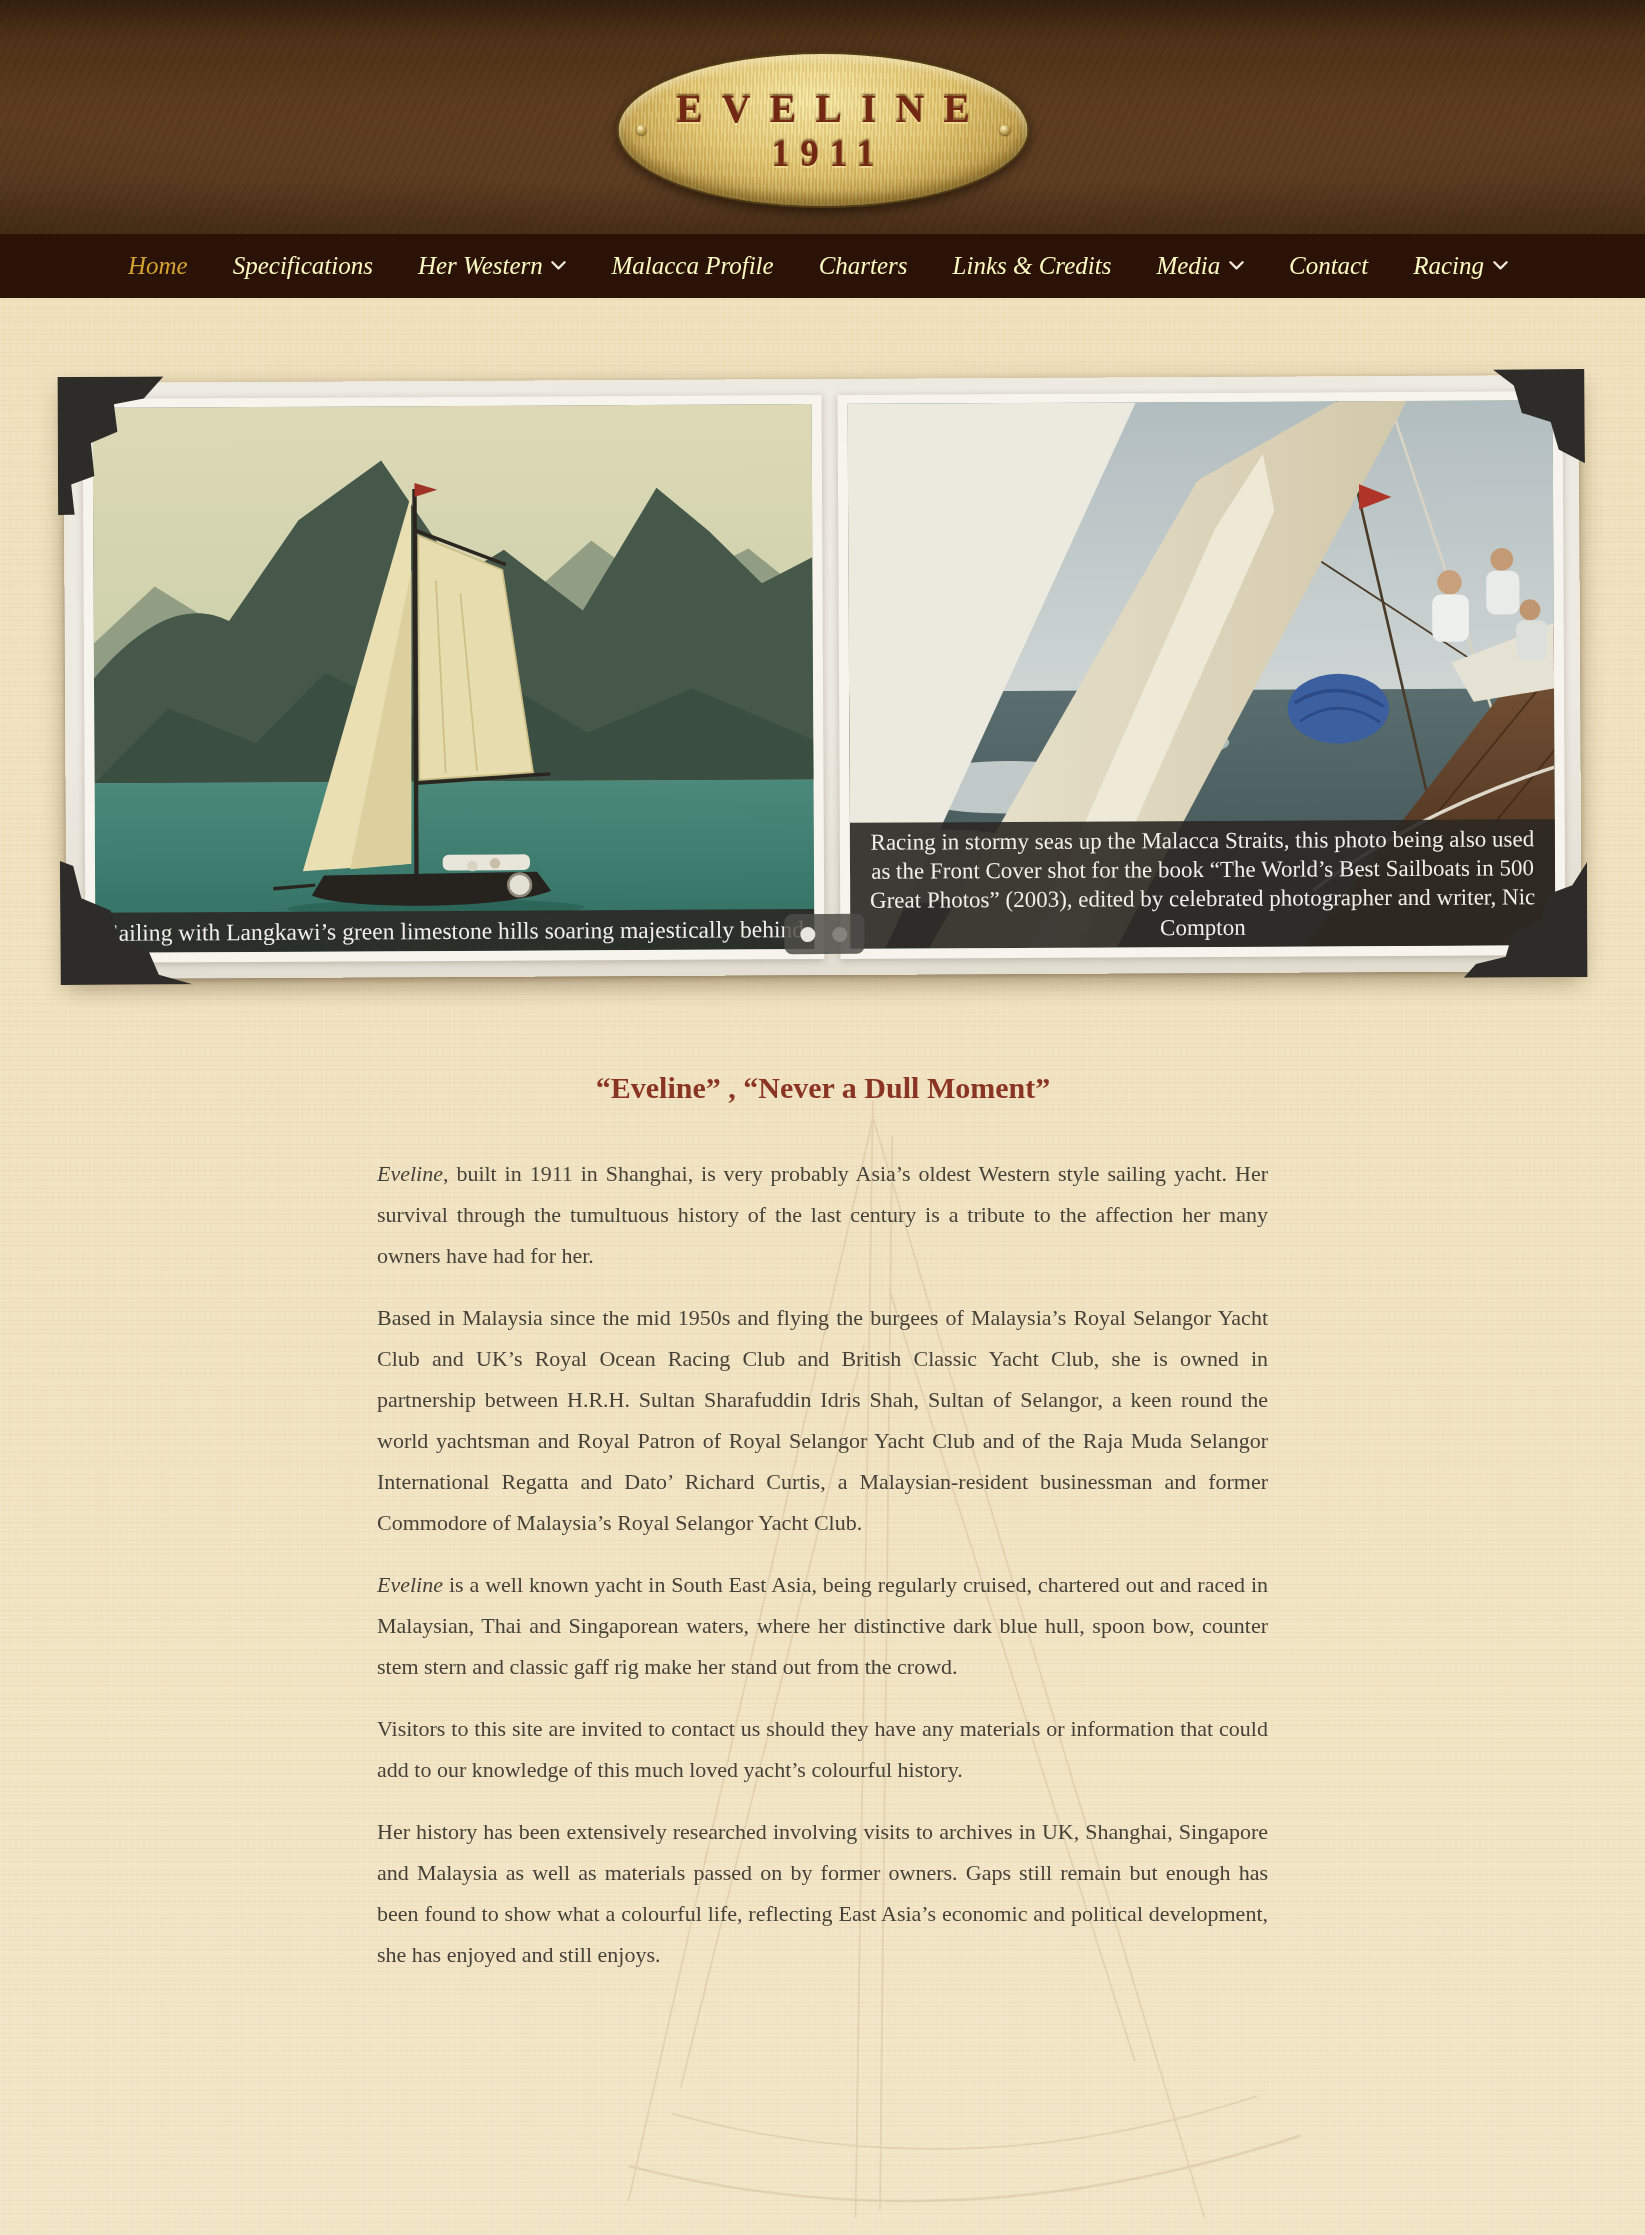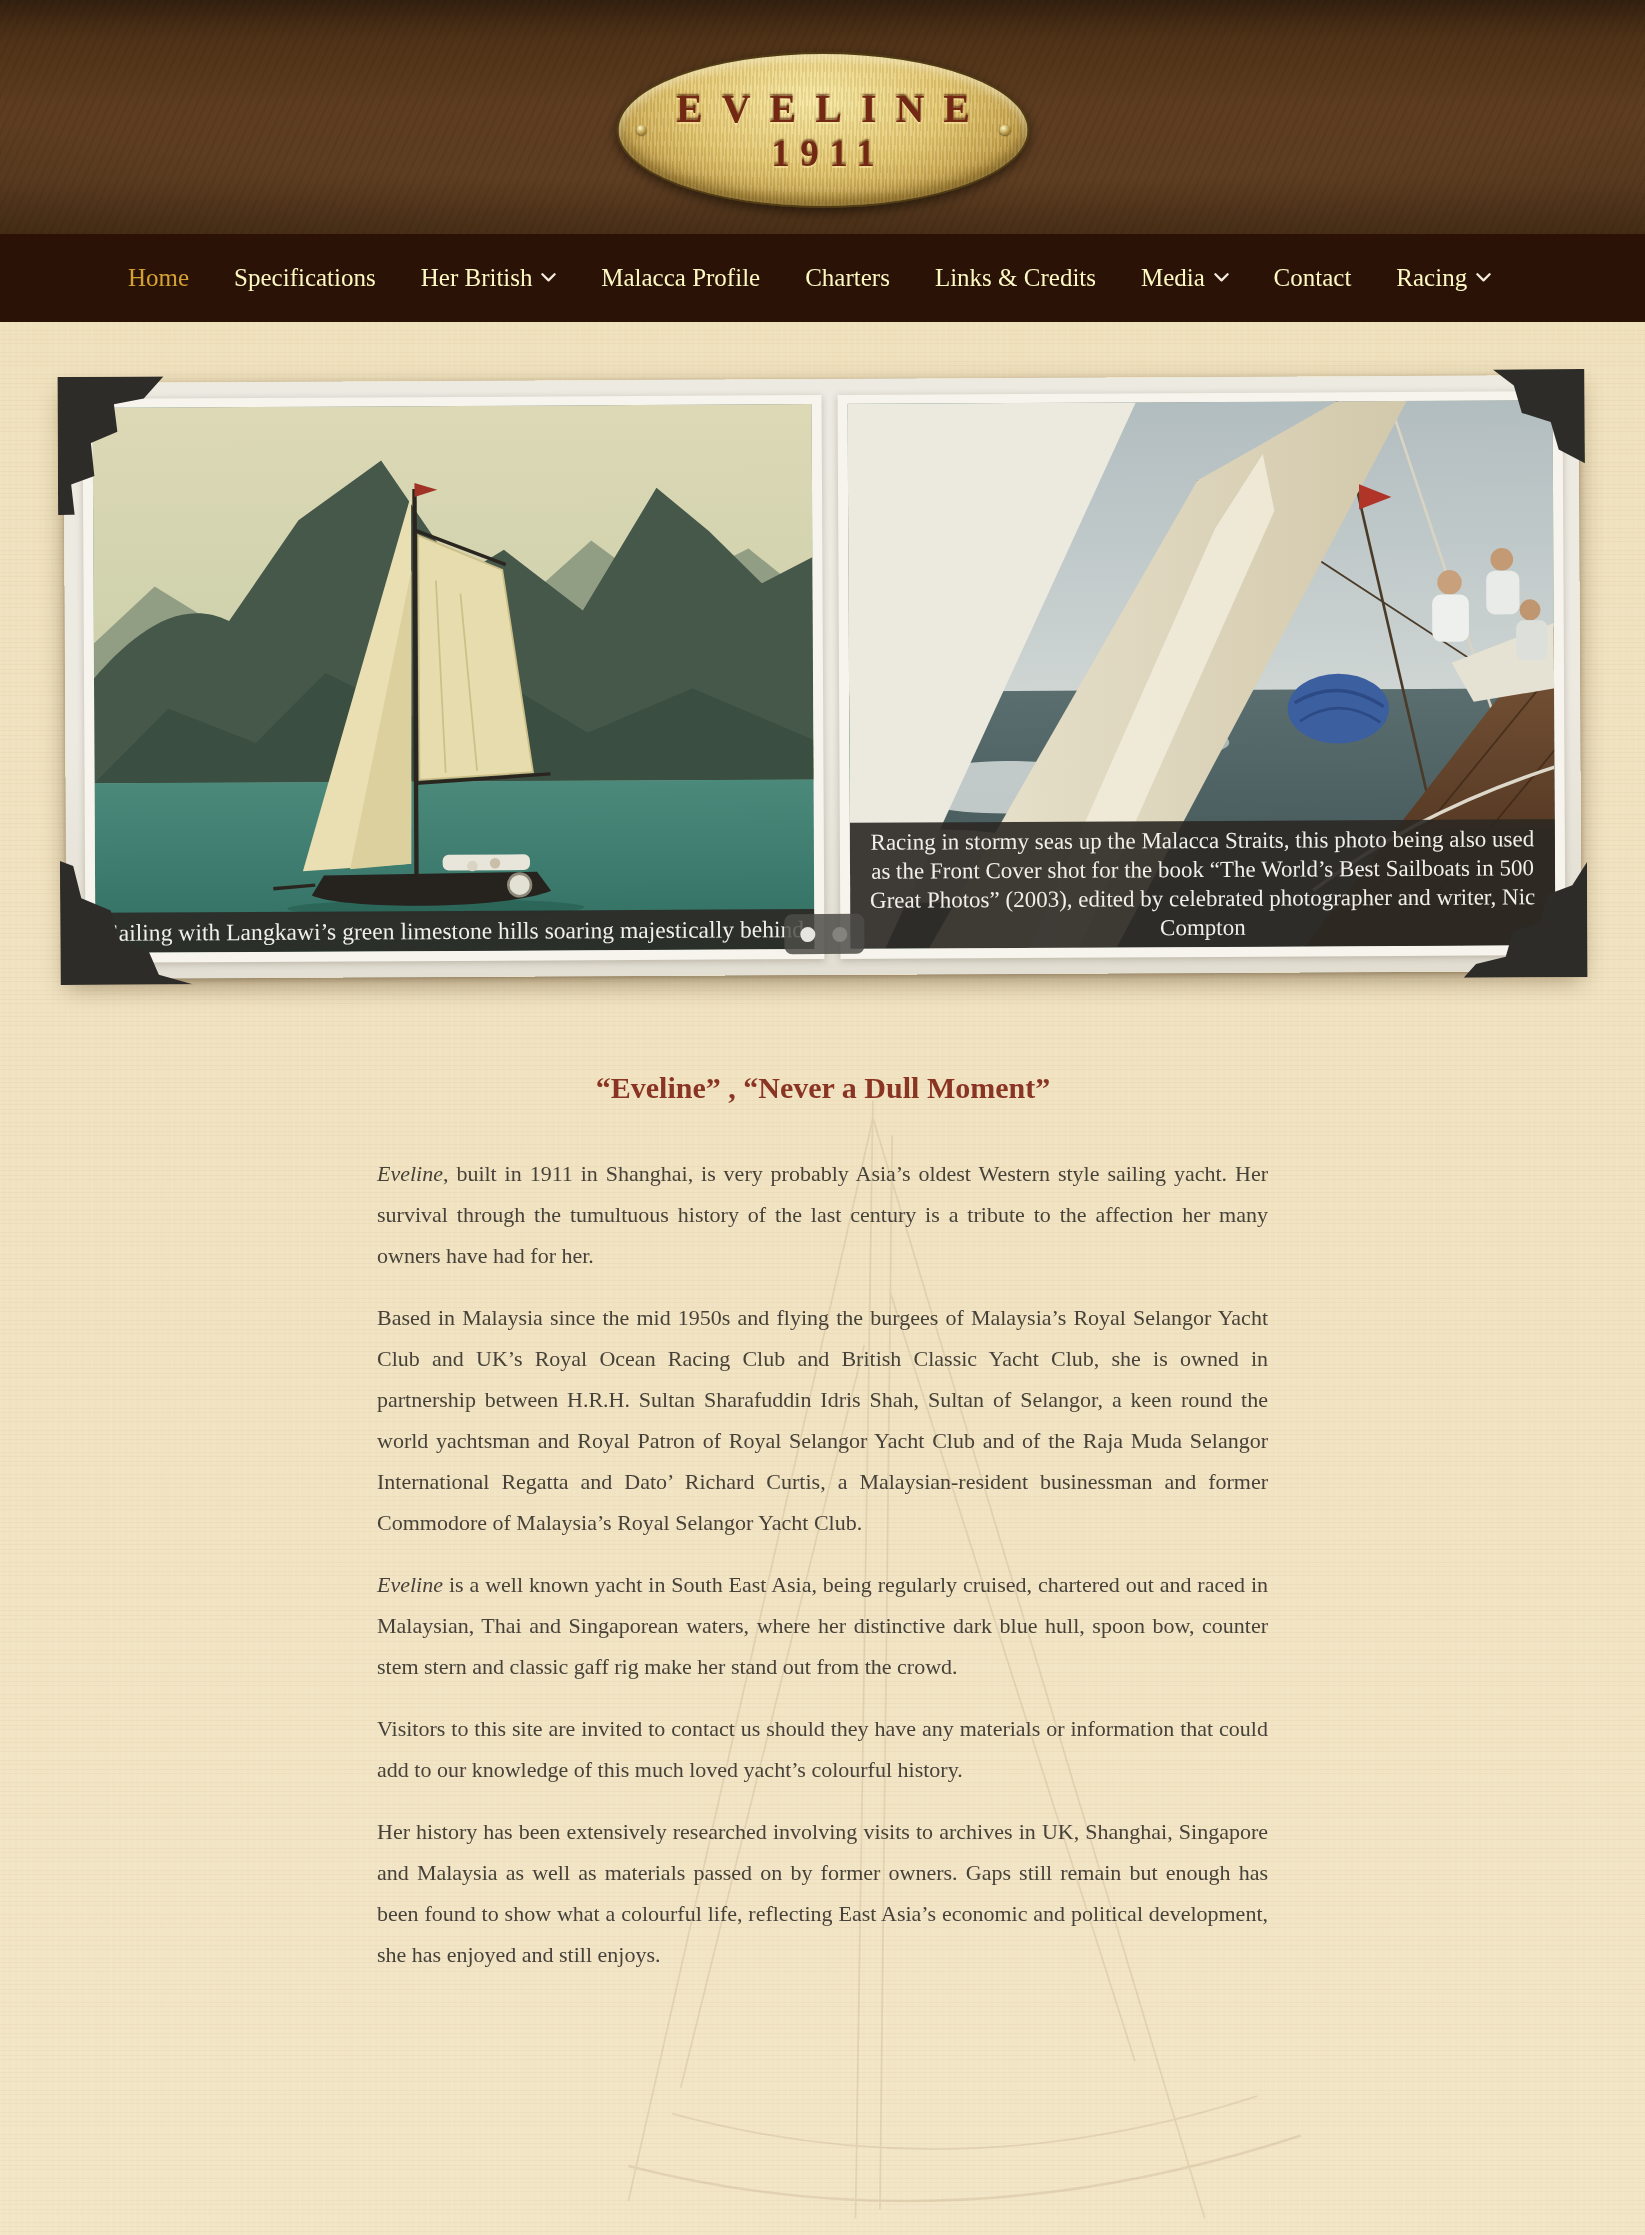--- a/index.html
+++ b/index.html
@@ -28,22 +28,22 @@
   .logo-name{font-size:40px;font-weight:bold;color:#722812;letter-spacing:19px;margin-right:-19px;
     text-shadow:0 1.7px 0.9px rgba(255,238,175,0.55), 0 -1.7px 1.7px rgba(70,18,0,0.65);}
   .logo-year{font-size:37px;font-weight:bold;color:#722812;letter-spacing:10.5px;margin-right:-10.5px;margin-top:0;
     text-shadow:0 1.7px 0.9px rgba(255,238,175,0.55), 0 -1.7px 1.7px rgba(70,18,0,0.65);}
   .screw{position:absolute;top:50%;width:10.5px;height:10.5px;margin-top:-5.2px;border-radius:50%;
     background:radial-gradient(circle at 35% 30%, #fff8c4, #a5822f 70%, #6d5117);
     box-shadow:0 0.9px 1.7px rgba(0,0,0,0.5);}
   .screw.left{left:17.5px;} .screw.right{right:17.5px;}
 
   
-  .navbar{position:absolute;top:234px;left:0;width:100%;height:88px;background:#2a1306;
-    display:flex;align-items:center;padding-left:128px;gap:45px;box-sizing:border-box;}
+  .navbar{position:absolute;top:234px;left:0;width:100%;height:64px;background:#2a1306;
+    display:flex;align-items:center;padding-left:128px;gap:45px;box-sizing:border-box;font-style:italic;}
   .nav-item{font-size:25px;color:#fef9c3;display:flex;align-items:center;gap:8.7px;cursor:pointer;white-space:nowrap;}
   .nav-item.active{color:#d3a233;}
   .chev{display:inline-block;width:15px;height:9.6px;}
   .chev svg{display:block;}
 
   
   .gallery{position:absolute;left:65px;top:379px;width:1515px;height:596px;
     background:linear-gradient(178deg,#edeae2 55%,#e1ddd1 100%);
     transform:rotate(-0.3deg);
     box-shadow:0 8.7px 23px rgba(70,45,15,0.42), 0 1.7px 5.2px rgba(70,45,15,0.3);}
@@ -94,21 +94,21 @@
   </div>
 
   <div class="navbar">
     <div class="nav-item active">
         <span>Home</span>
       </div>
     <div class="nav-item">
         <span>Specifications</span>
       </div>
     <div class="nav-item">
-        <span>Her British</span>
+        <span>Her Western</span>
         <span class="chev">
           <svg width="15" height="9.6" viewBox="0 0 17 11">
             <polyline points="1.5,1.5 8.5,8.5 15.5,1.5" fill="none" stroke="#f2ebdf" stroke-width="2.6" stroke-linecap="round" stroke-linejoin="round"></polyline>
           </svg>
         </span>
       </div>
     <div class="nav-item">
         <span>Malacca Profile</span>
       </div>
     <div class="nav-item">

